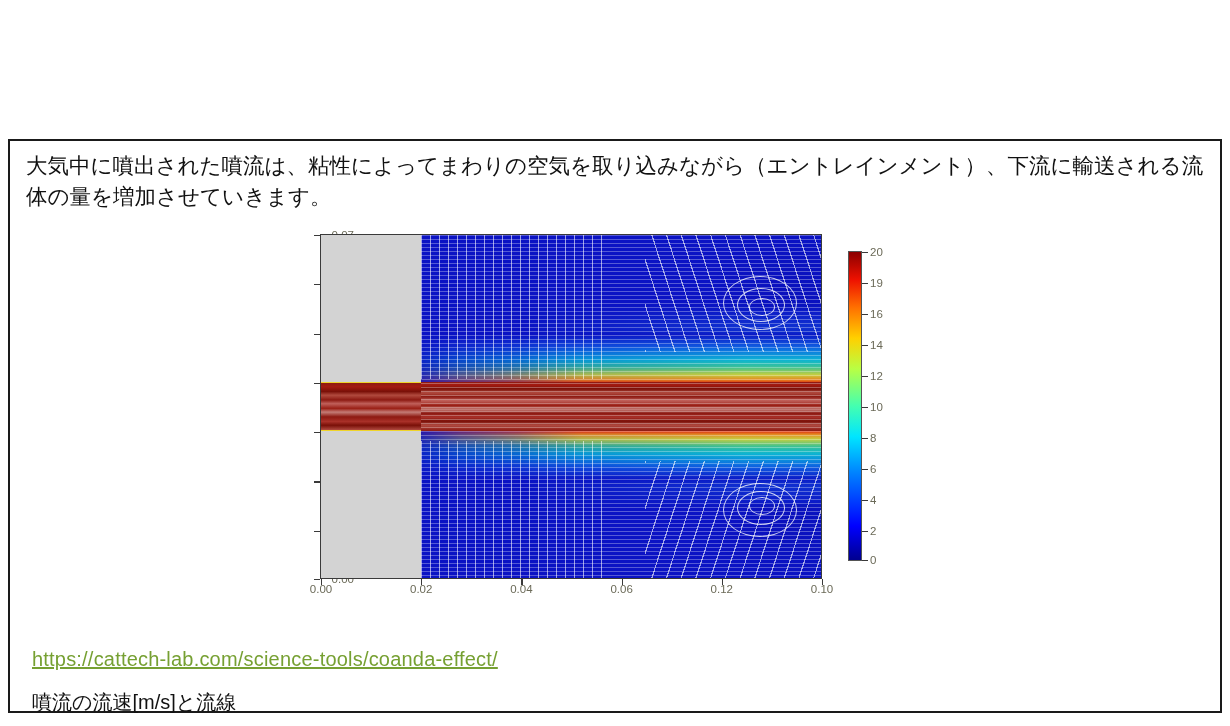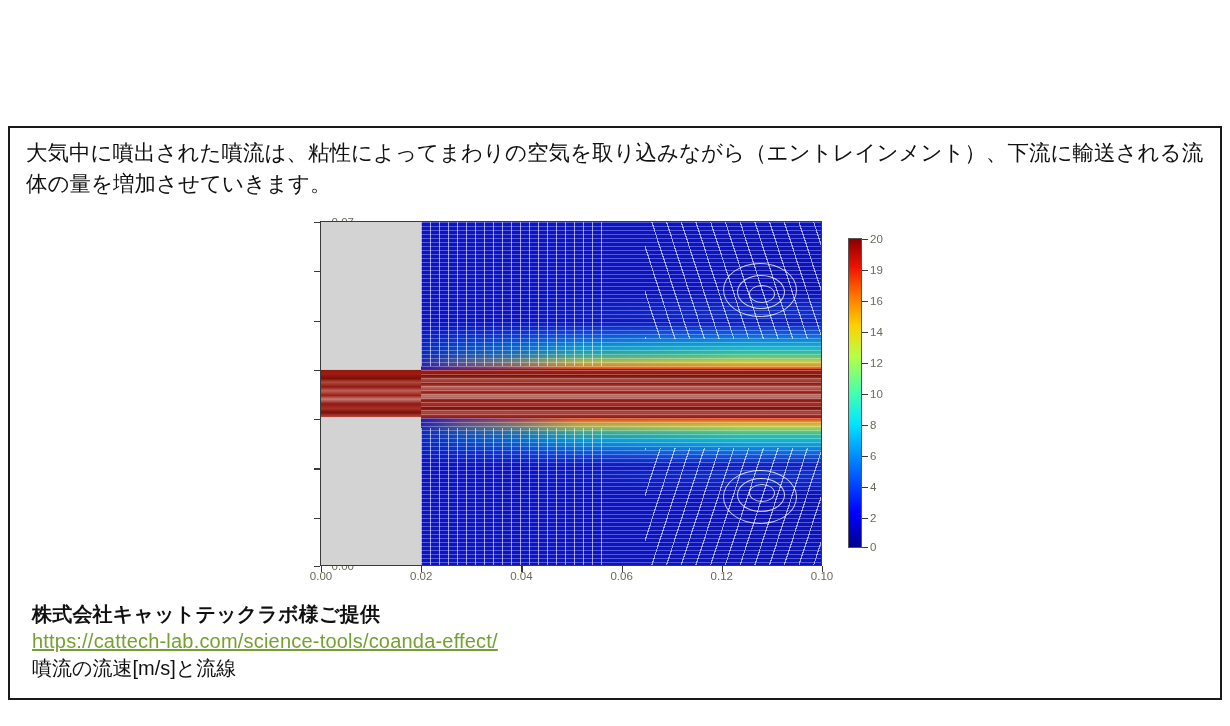--- a/index.html
+++ b/index.html
@@ -13,38 +13,38 @@
   #header-bar{
     position:absolute;left:8px;top:8px;width:1214px;height:126px;
     background:#6f96ce;
   }
   #slide-title{
     position:absolute;left:63px;top:45px;
     color:#ffffff;font-size:40px;line-height:48px;
     letter-spacing:0.5px;white-space:nowrap;
   }
   #content-box{
-    position:absolute;left:8px;top:126px;width:1214px;height:574px;
+    position:absolute;left:8px;top:139px;width:1214px;height:574px;
     background:#ffffff;border:2px solid #1a1a1a;box-sizing:border-box;
   }
   #body-text{
     position:absolute;left:16px;top:10px;width:1180px;
     font-size:21.5px;line-height:31px;color:#111111;
   }
   
   #caption{
     position:absolute;left:22px;top:473px;width:900px;
     font-size:20px;line-height:27px;color:#111111;
   }
   #caption .credit{font-weight:bold;letter-spacing:0.2px;}
   #caption .url{
     color:#76a032;text-decoration:underline;display:block;
-    letter-spacing:0.2px;cursor:pointer;
-  }
-  #caption .legend-note{display:block;}
+    letter-spacing:0.2px;cursor:pointer;margin-top:32px;
+  }
+  #caption .legend-note{display:block;margin-top:16px;}
 
   
   #figure{position:absolute;left:260px;top:86px;width:640px;height:375px;}
 
   #plot-frame{
     position:absolute;left:50px;top:7px;width:502px;height:345px;
     border:1.5px solid #3a3a3a;box-sizing:border-box;
     background:#d3d3d3;overflow:hidden;
   }
   
@@ -332,19 +332,18 @@
       <div class="cbtick-label" style="top:242px">6</div>
       <div class="cbtick-mark" style="top:273px"></div>
       <div class="cbtick-label" style="top:273px">4</div>
       <div class="cbtick-mark" style="top:304px"></div>
       <div class="cbtick-label" style="top:304px">2</div>
       <div class="cbtick-mark" style="top:333px"></div>
       <div class="cbtick-label" style="top:333px">0</div>
     </div>
 
     <div id="caption">
-      <span class="credit">株式会社キャットテックラボ様ご提供</span>
       <a class="url" href="#">https://cattech-lab.com/science-tools/coanda-effect/</a>
       <span class="legend-note">噴流の流速[m/s]と流線</span>
     </div>
 
   </div>
 </div>
 
 </body></html>

